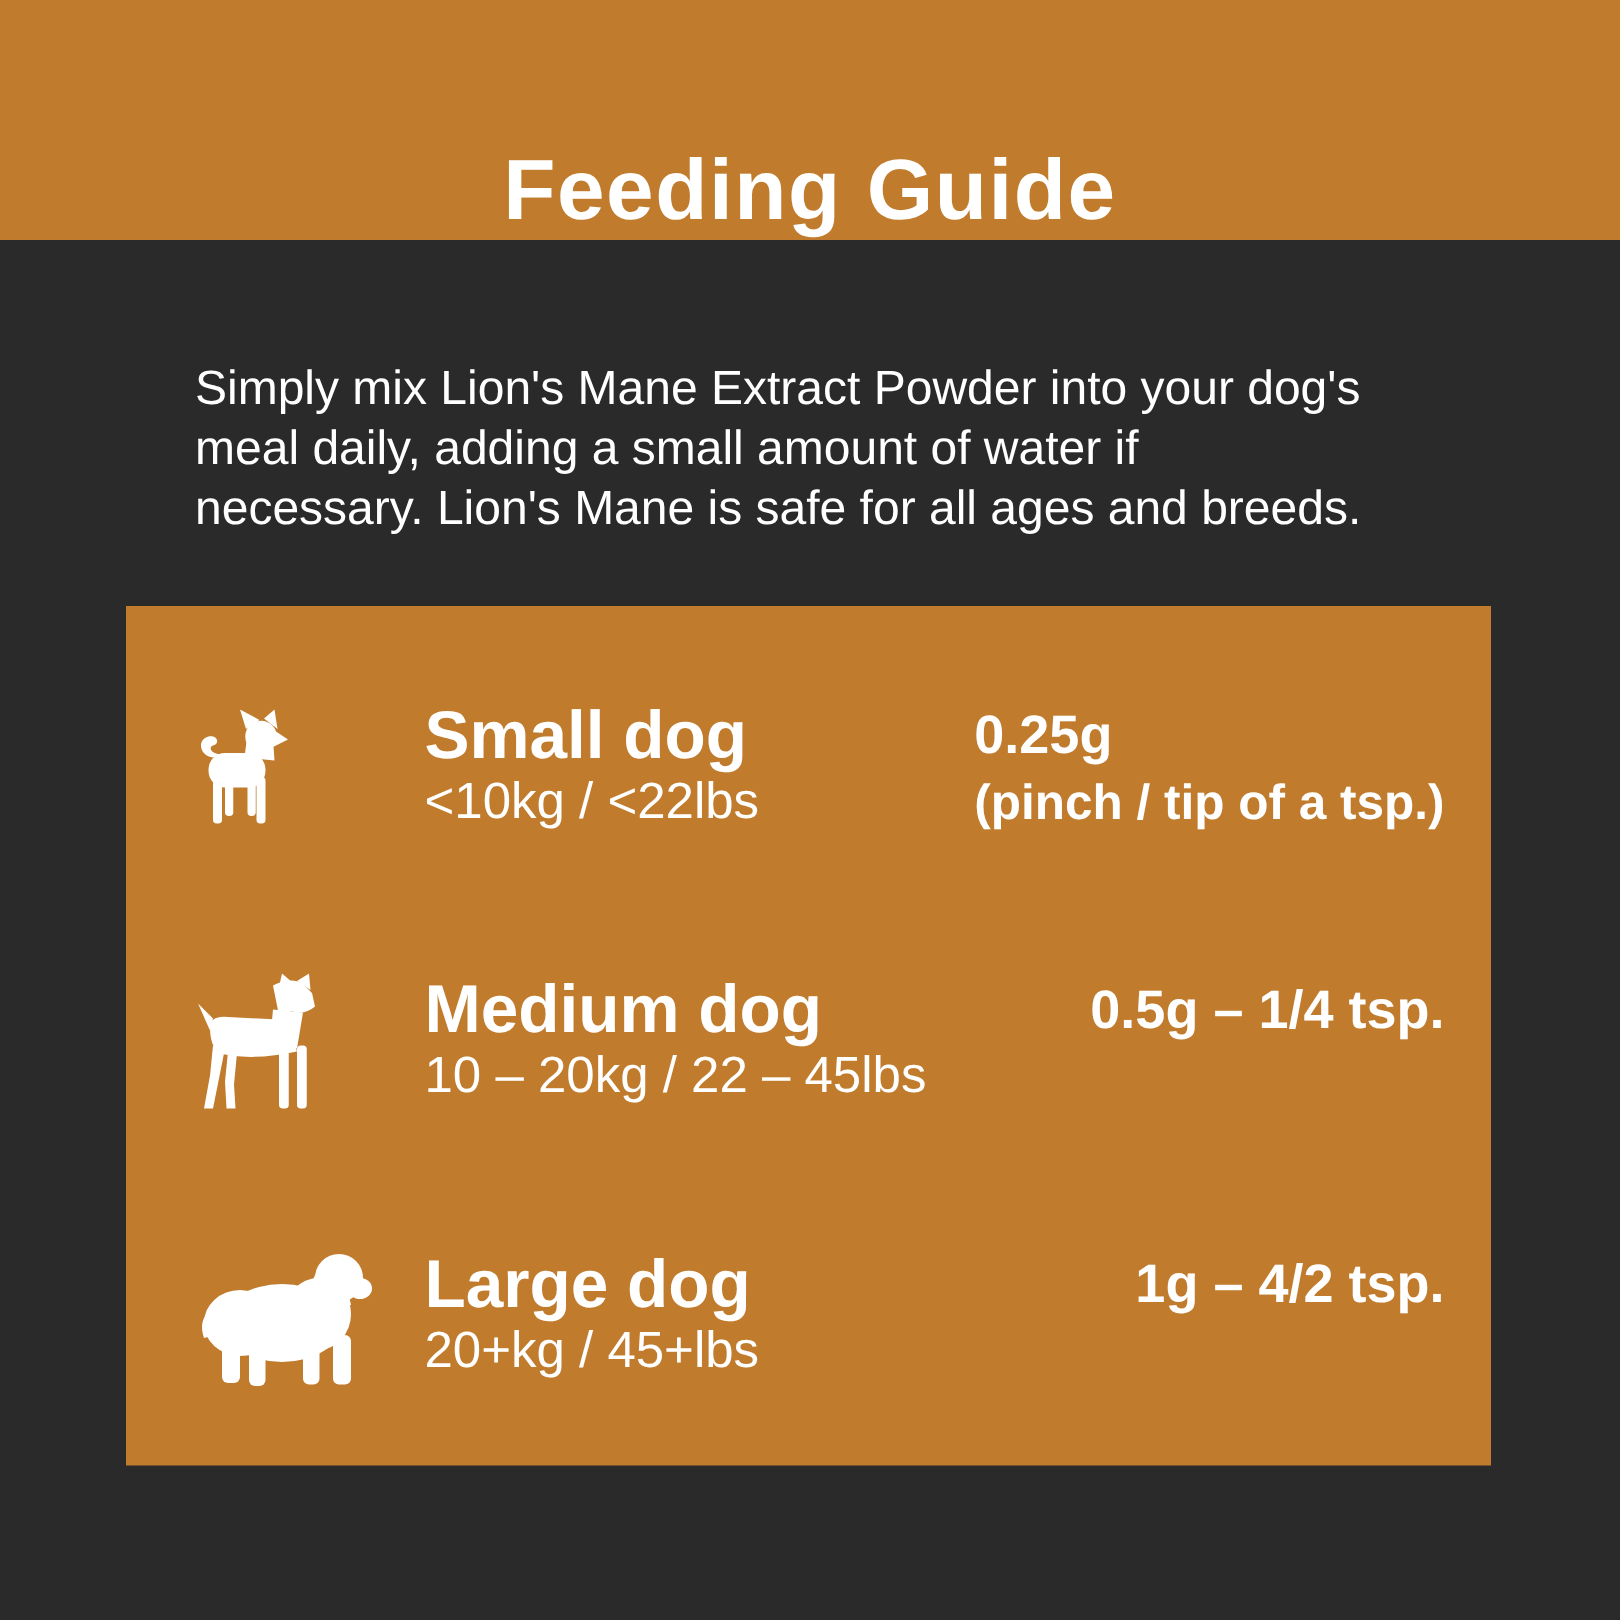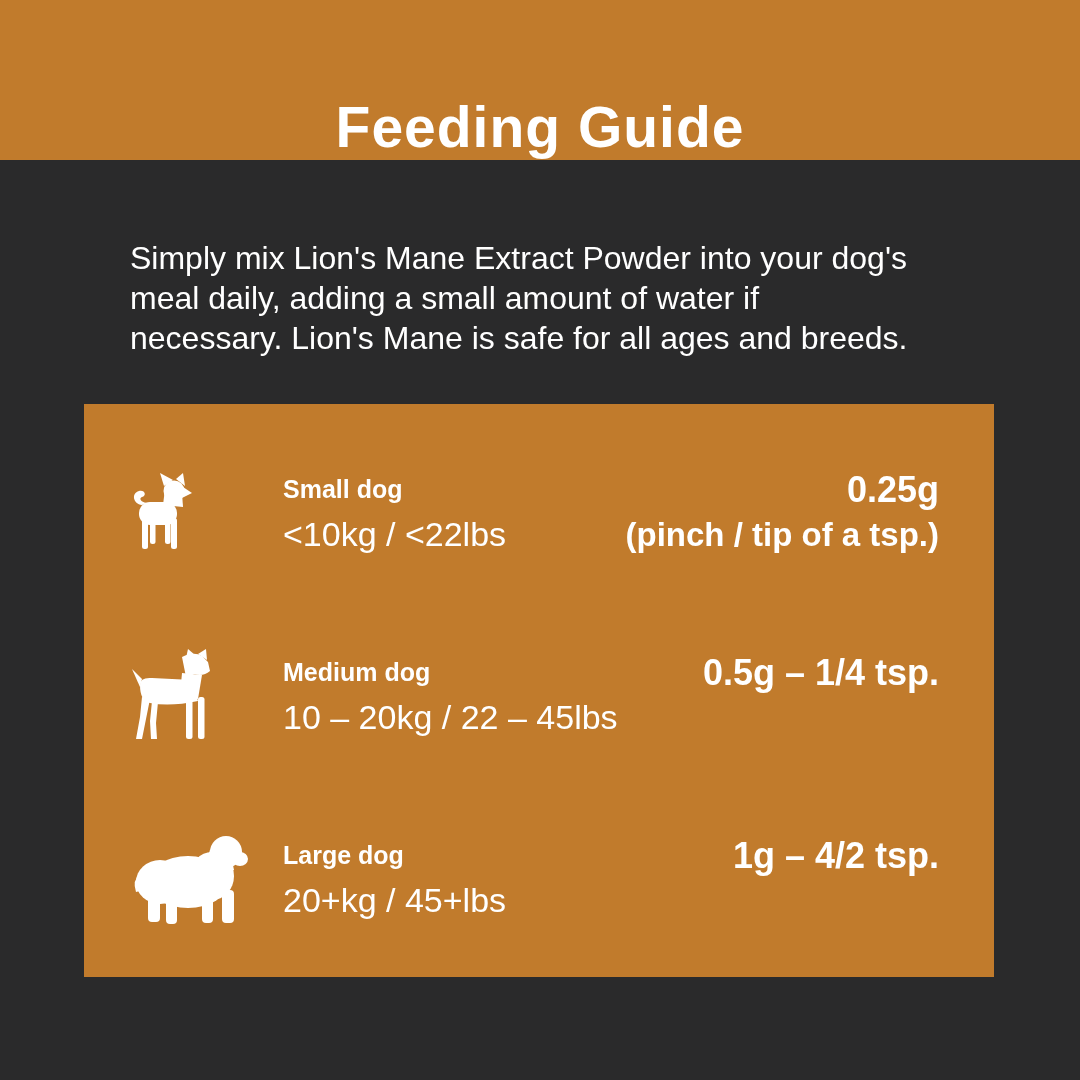--- a/index.html
+++ b/index.html
@@ -68,36 +68,35 @@
     width: 199px;
     padding-left: 46px;
     display: flex;
     align-items: center;
     flex-shrink: 0;
   }
   .icon-cell svg { fill: #ffffff; display: block; }
 
   .text-cell { display: flex; flex-direction: column; }
   .row-title {
-    font-size: 25px;
+    font-size: 45px;
     font-weight: bold;
     line-height: 45px;
     white-space: nowrap;
   }
   .row-range {
     font-size: 34px;
     font-weight: 400;
     line-height: 45px;
     white-space: nowrap;
   }
 
   .dose-cell {
     margin-left: auto;
-    padding-right: 55px;
-    text-align: right;
+    padding-right: 31px;
   }
   .row-dose {
     font-size: 36px;
     font-weight: bold;
     line-height: 45px;
     white-space: nowrap;
   }
   .row-note {
     font-size: 33px;
     font-weight: bold;

